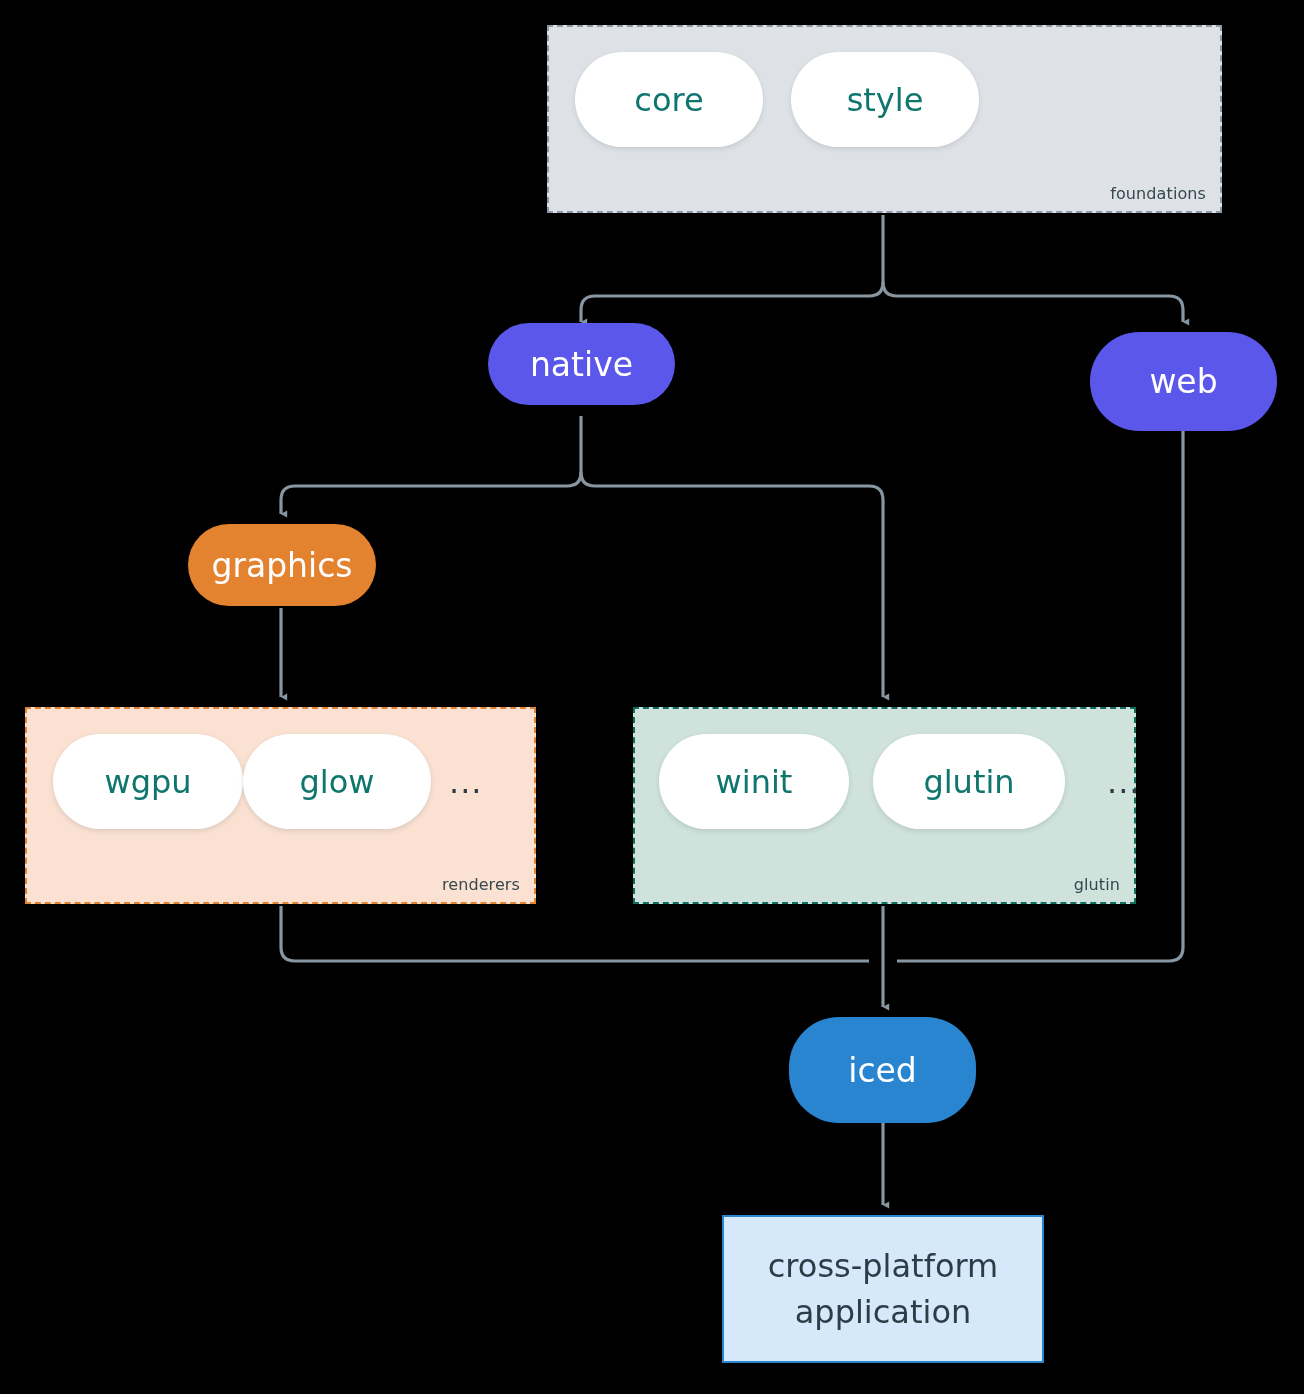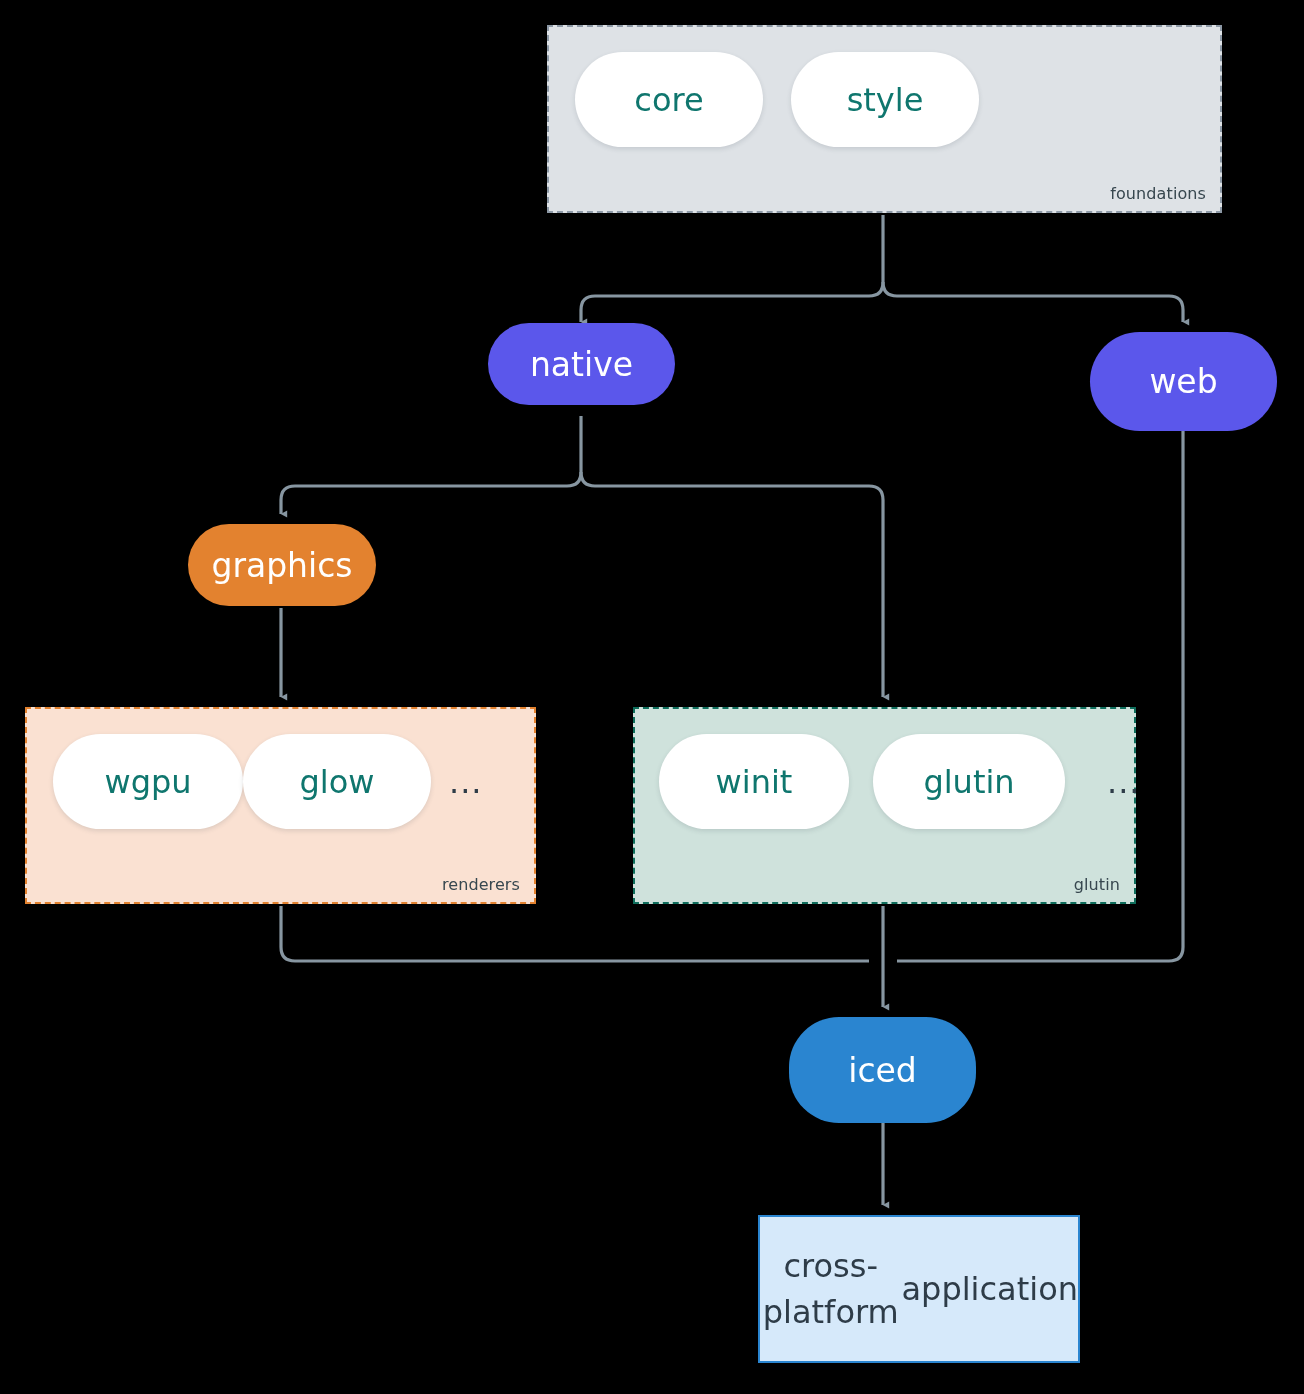--- a/index.html
+++ b/index.html
@@ -161,28 +161,29 @@
     left: 789px;
     top: 1017px;
     width: 187px;
     height: 106px;
     background: #2a85d0;
   }
 
   
   #node-application {
     position: absolute;
-    left: 758px;
+    left: 722px;
     top: 1215px;
     width: 322px;
     height: 148px;
     background: #d6e9fa;
     border: 2px solid #2a85d0;
     box-sizing: border-box;
     display: flex;
+    flex-direction: column;
     align-items: center;
     justify-content: center;
     font-size: 32px;
     color: #2e3c48;
     line-height: 1.44;
     text-align: center;
   }
 </style>
 </head>
 <body>

